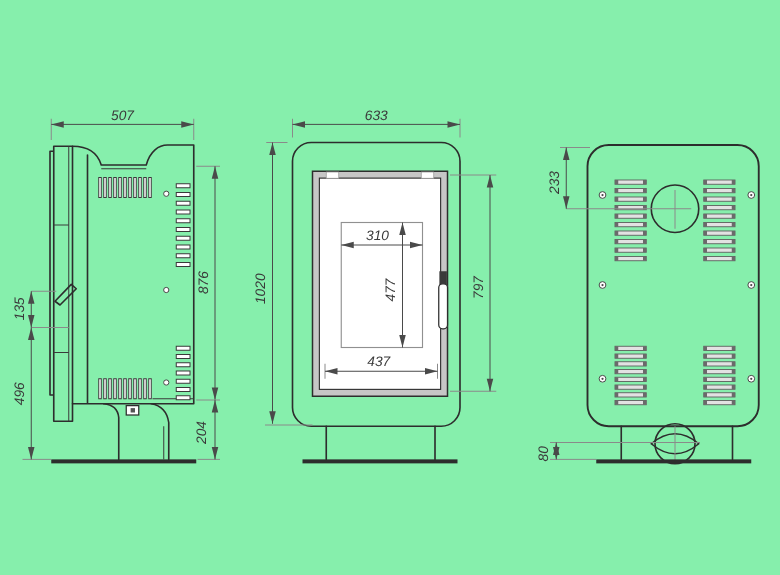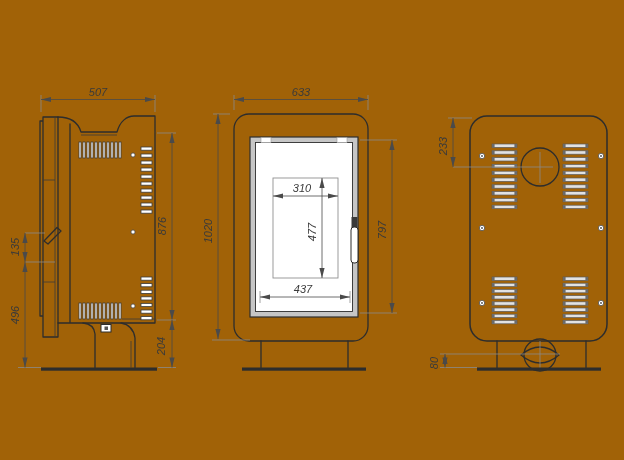--- a/index.html
+++ b/index.html
@@ -1,16 +1,16 @@
 <!DOCTYPE html>
 <html><head>
 <meta charset="utf-8">
 <style>
   html,body{margin:0;padding:0;background:#ffffff;}
-  .canvas{width:624px;height:460px;background:#a16207;position:relative;overflow:hidden;text-decoration:underline;}
+  .canvas{width:624px;height:460px;background:#86efac;position:relative;overflow:hidden;text-decoration:underline;}
   svg{display:block;}
   .ln{stroke:#2d2d2d;stroke-width:1.3;fill:none;stroke-linecap:round;stroke-linejoin:round;}
   .ln2{stroke:#2d2d2d;stroke-width:1.5;fill:none;stroke-linejoin:round;}
   .tn{stroke:#3a3a3a;stroke-width:0.8;fill:none;}
   .gy{stroke:#909090;stroke-width:0.9;fill:none;}
   .dm{stroke:#4a4a4a;stroke-width:0.8;fill:none;}
   .ex{stroke:#8a8a8a;stroke-width:0.8;fill:none;}
   text.dim{font:italic 11px "Liberation Sans", sans-serif;fill:#3a3a3a;text-anchor:middle;}
 </style>
 </head>

